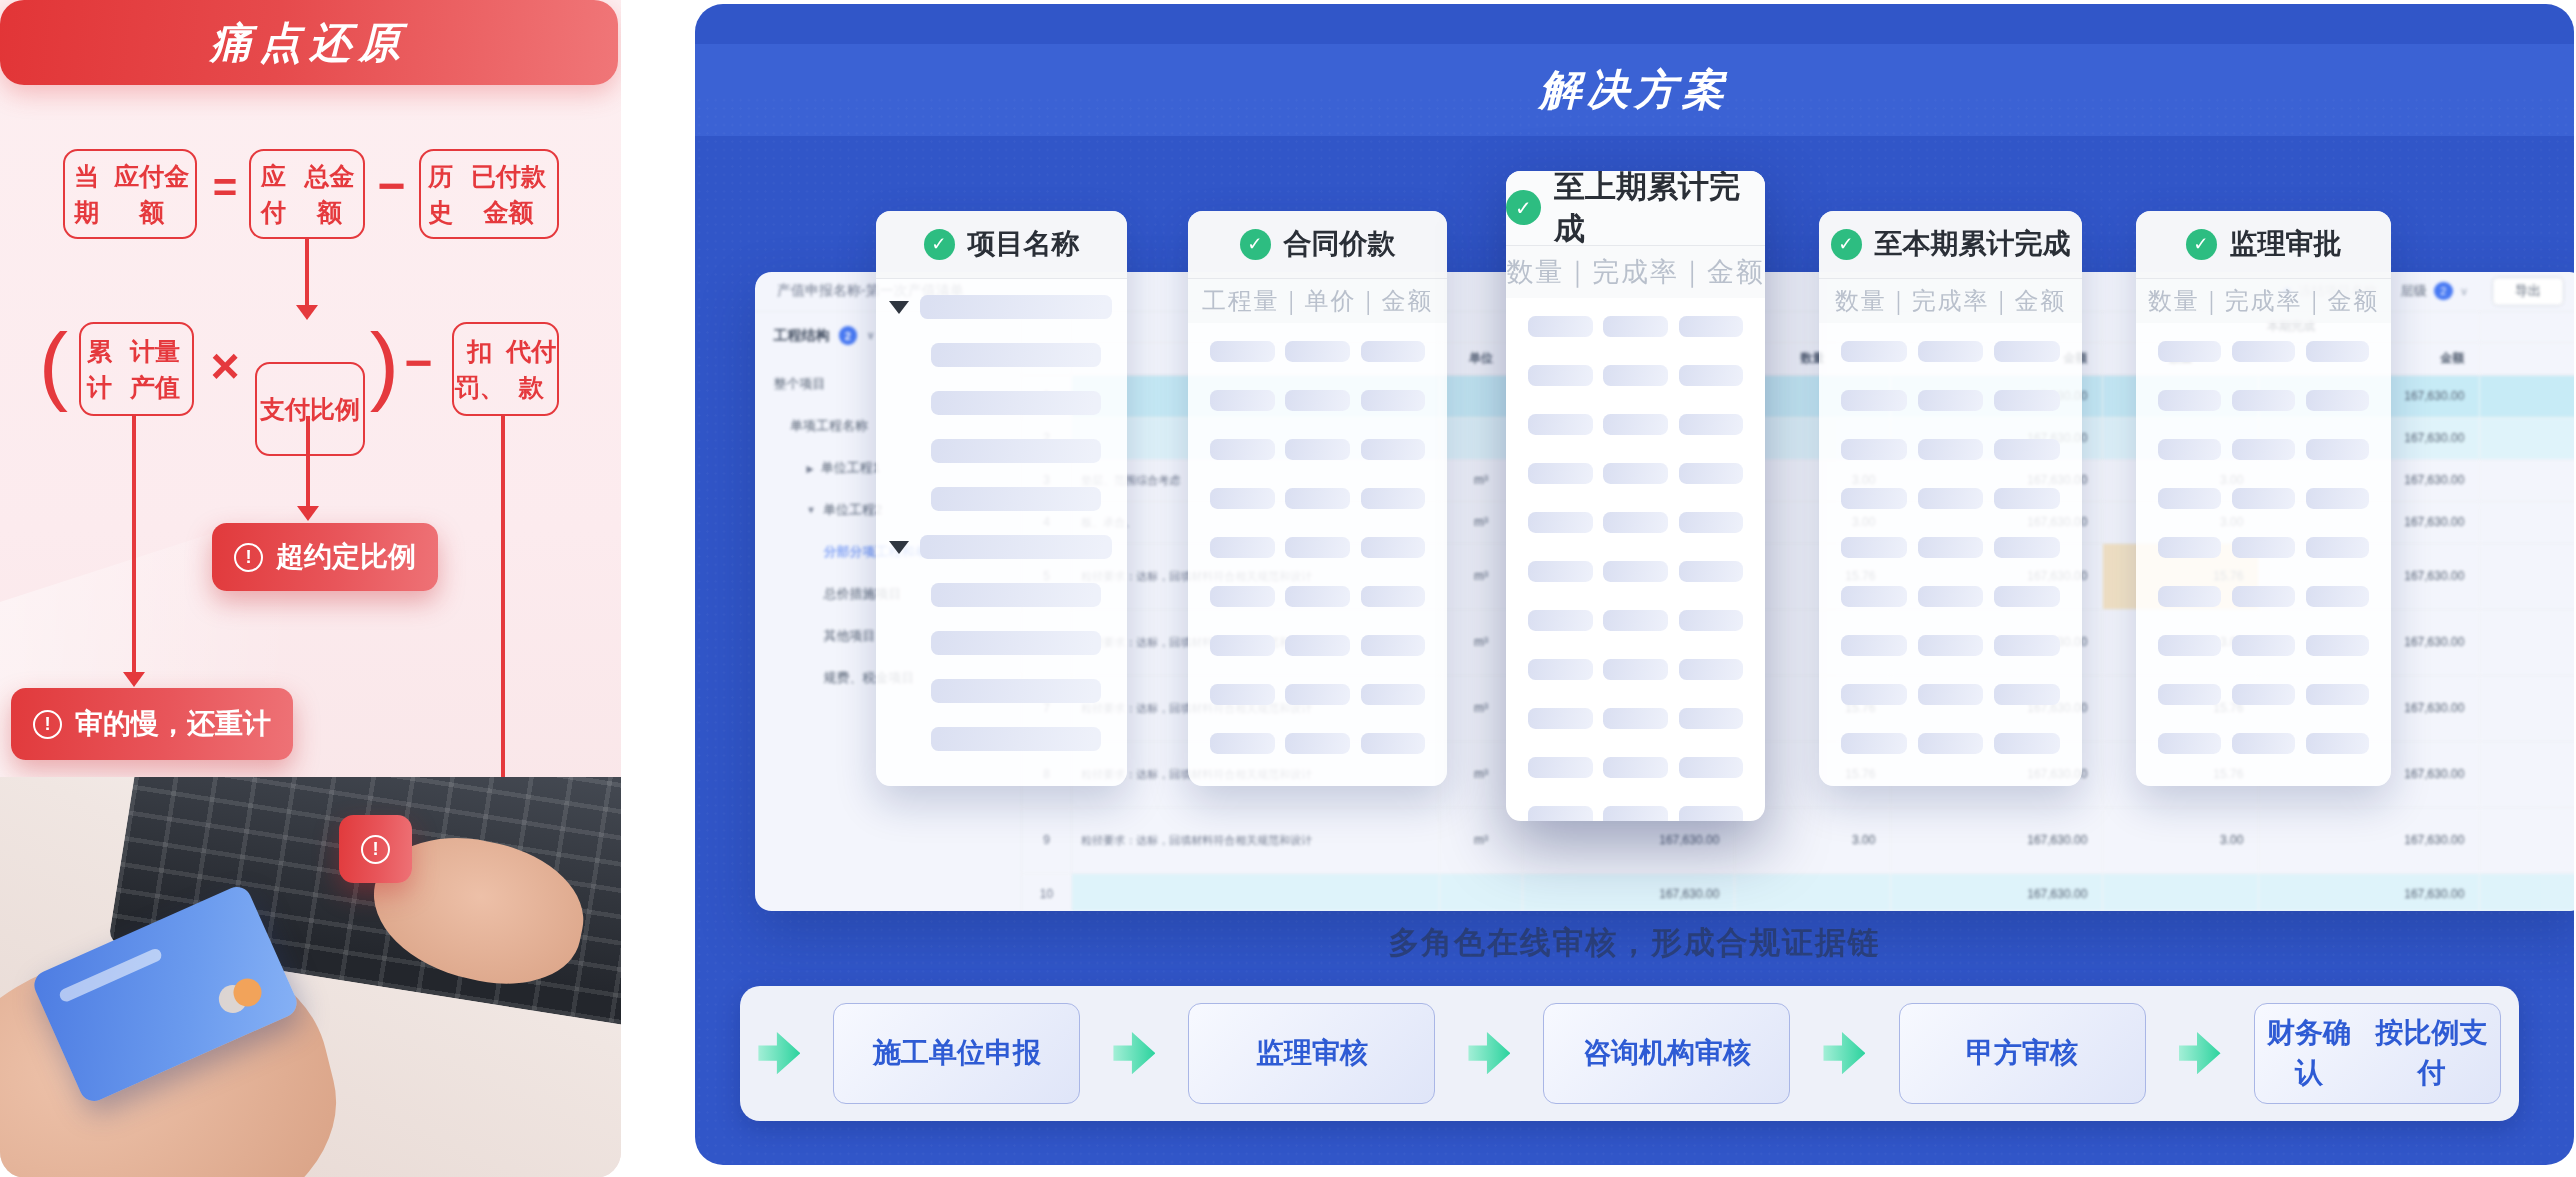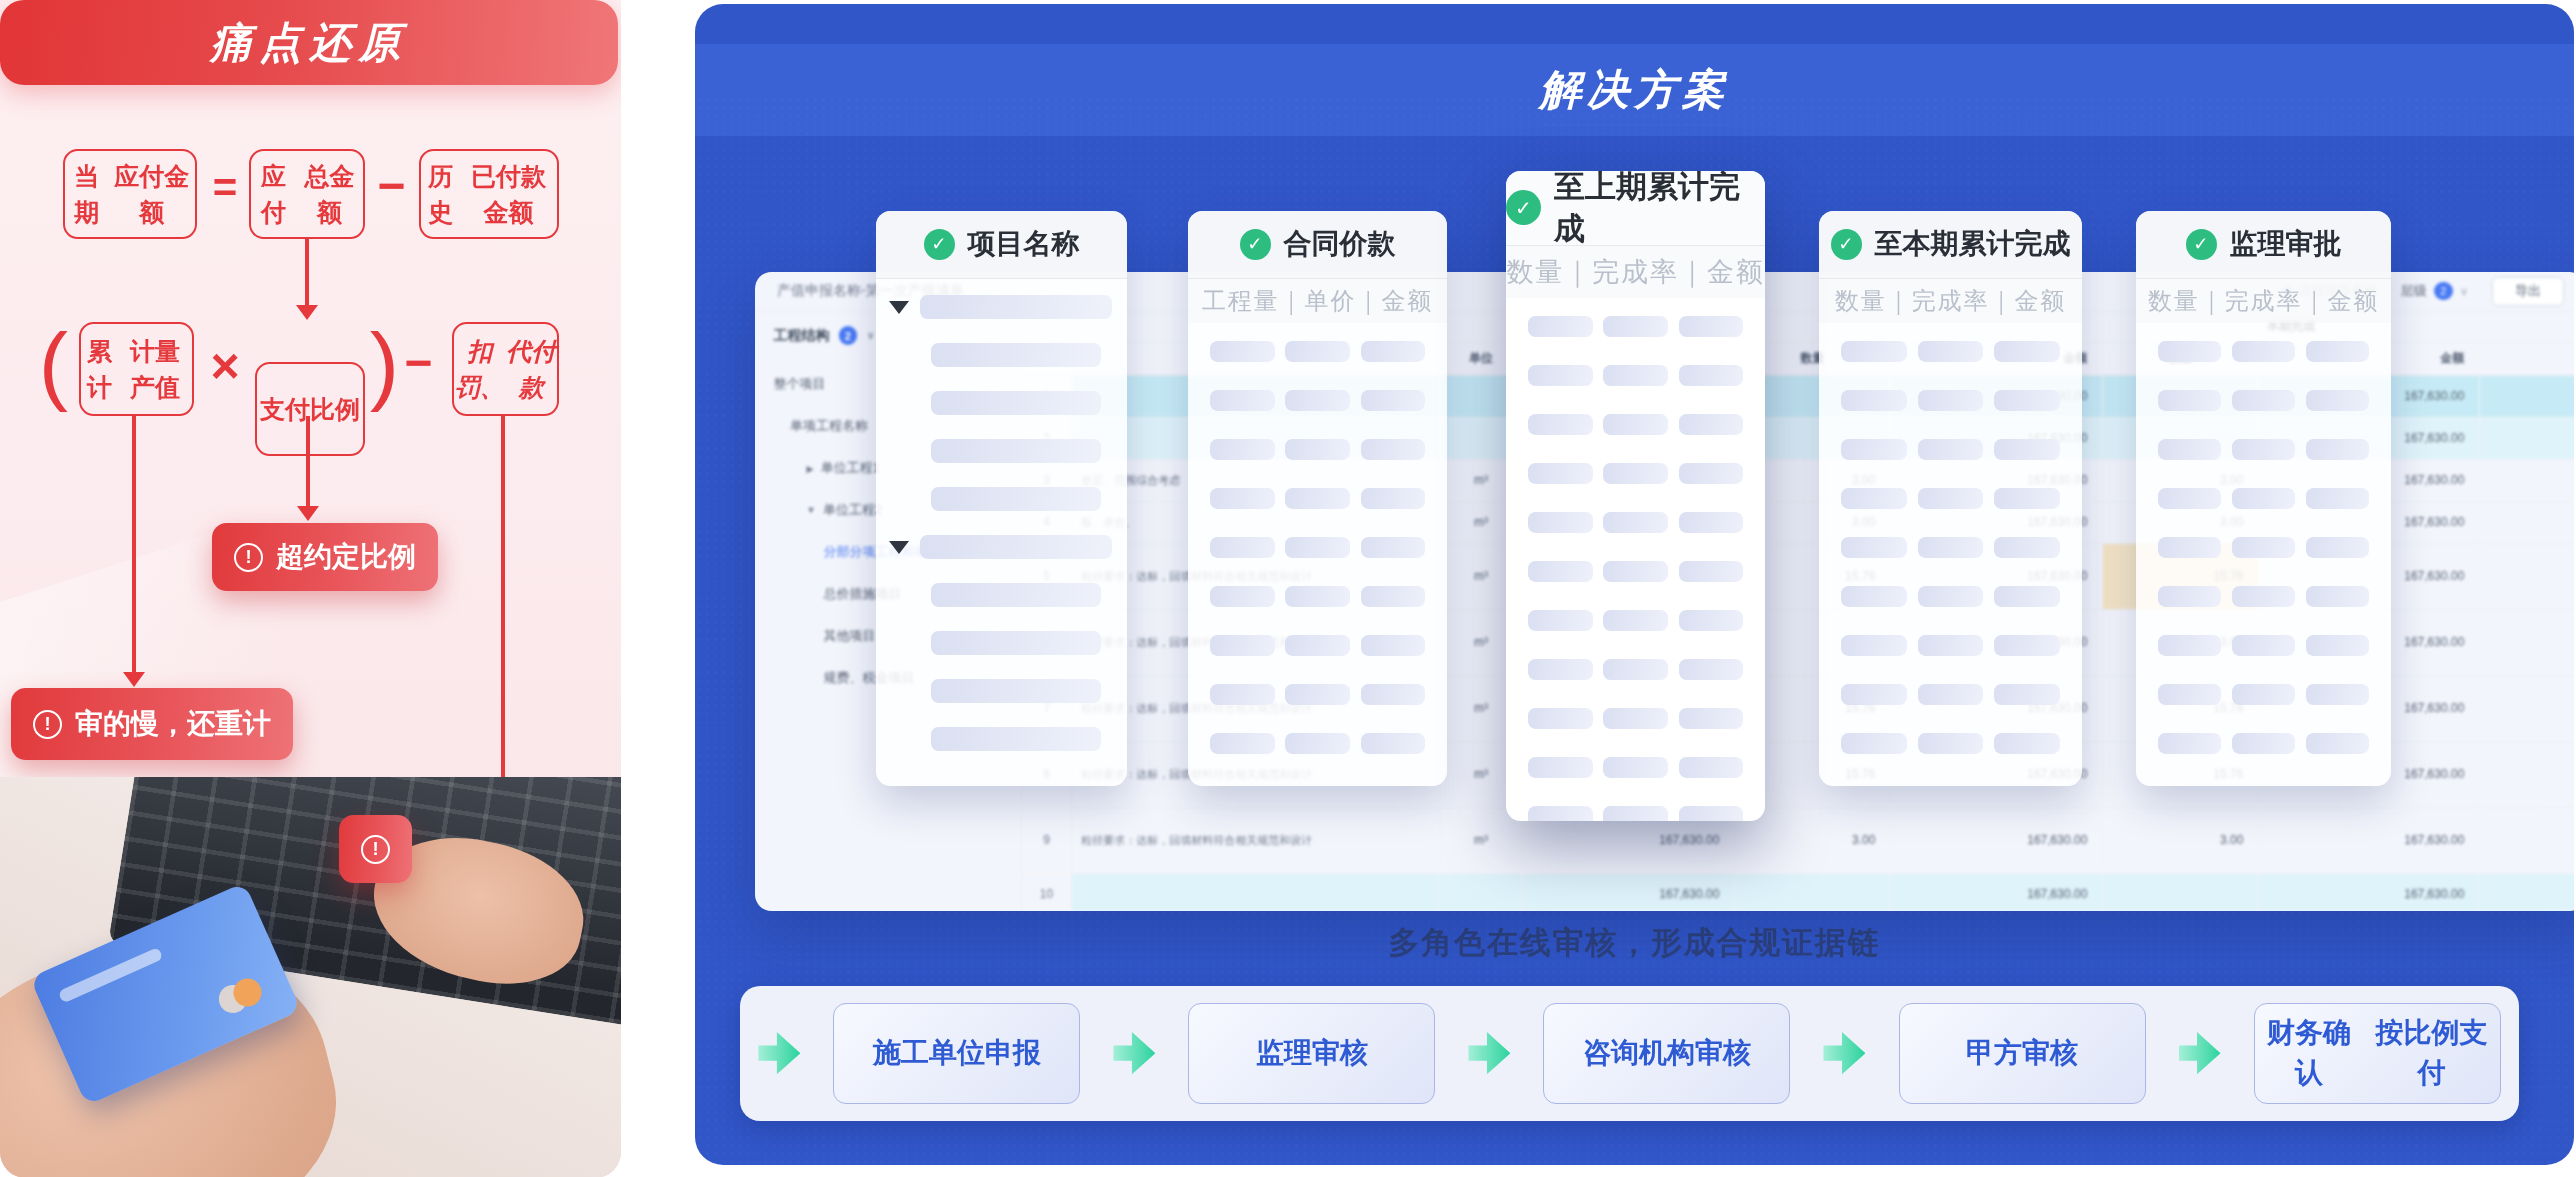--- a/index.html
+++ b/index.html
@@ -188,21 +188,21 @@
         <span>计量产值</span>
       </div>
     <div class="fop" style="left:204px; top:337px; width:42px; font-size:50px;">×</div>
     <div class="fbox" style="left:255px; top:322px; width:110px; height:94px;margin-top:40px;">
         <span>支付</span>
         <br>
         <span>比例</span>
       </div>
     <div class="fop" style="left:368px; top:313px; width:33px; font-size:88px; font-weight:400; line-height:101px;">)</div>
     <div class="fop" style="left:399px; top:335px; width:39px; font-size:48px;">−</div>
-    <div class="fbox" style="left:452px; top:322px; width:107px; height:94px;font-style:italic;">
+    <div class="fbox" style="left:452px; top:322px; width:107px; height:94px;">
         <span>扣罚、</span>
         <br>
         <span>代付款</span>
       </div>
 
     <div class="vline" style="left:132px; top:416px; height:258px;"></div>
     <div class="arrow-down" style="left:123px; top:672px;"></div>
     <div class="vline" style="left:306px; top:416px; height:92px;"></div>
     <div class="arrow-down" style="left:297px; top:506px;"></div>
     <div class="vline" style="left:501px; top:416px; height:385px;"></div>

